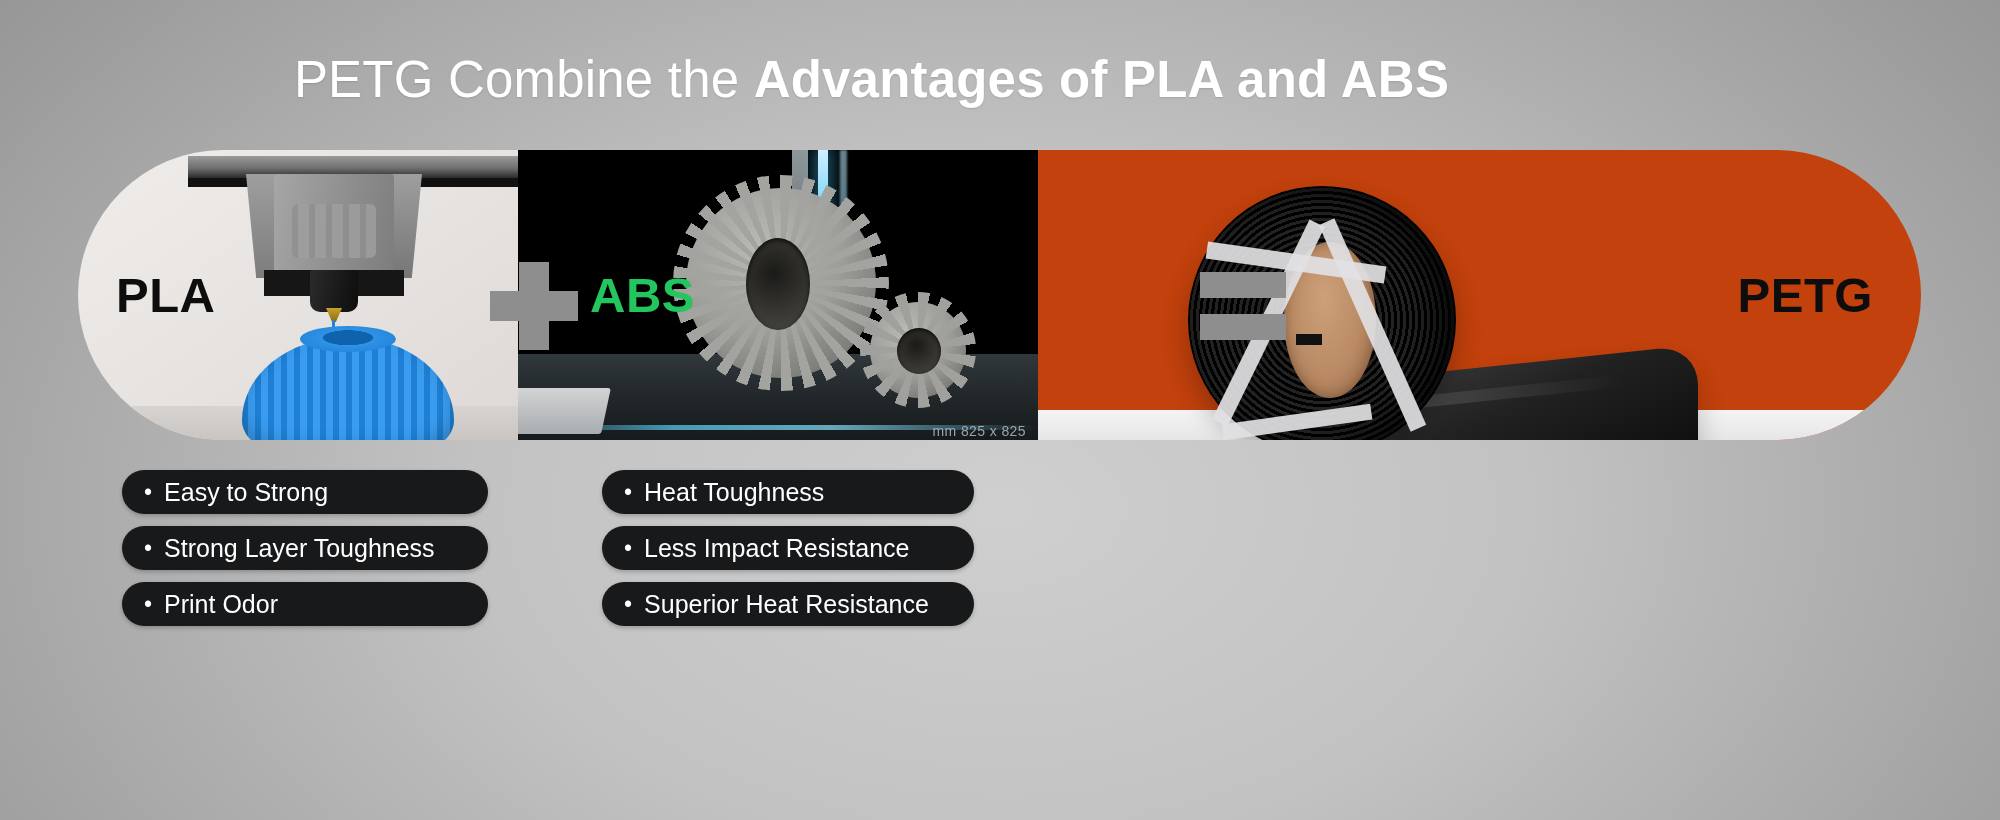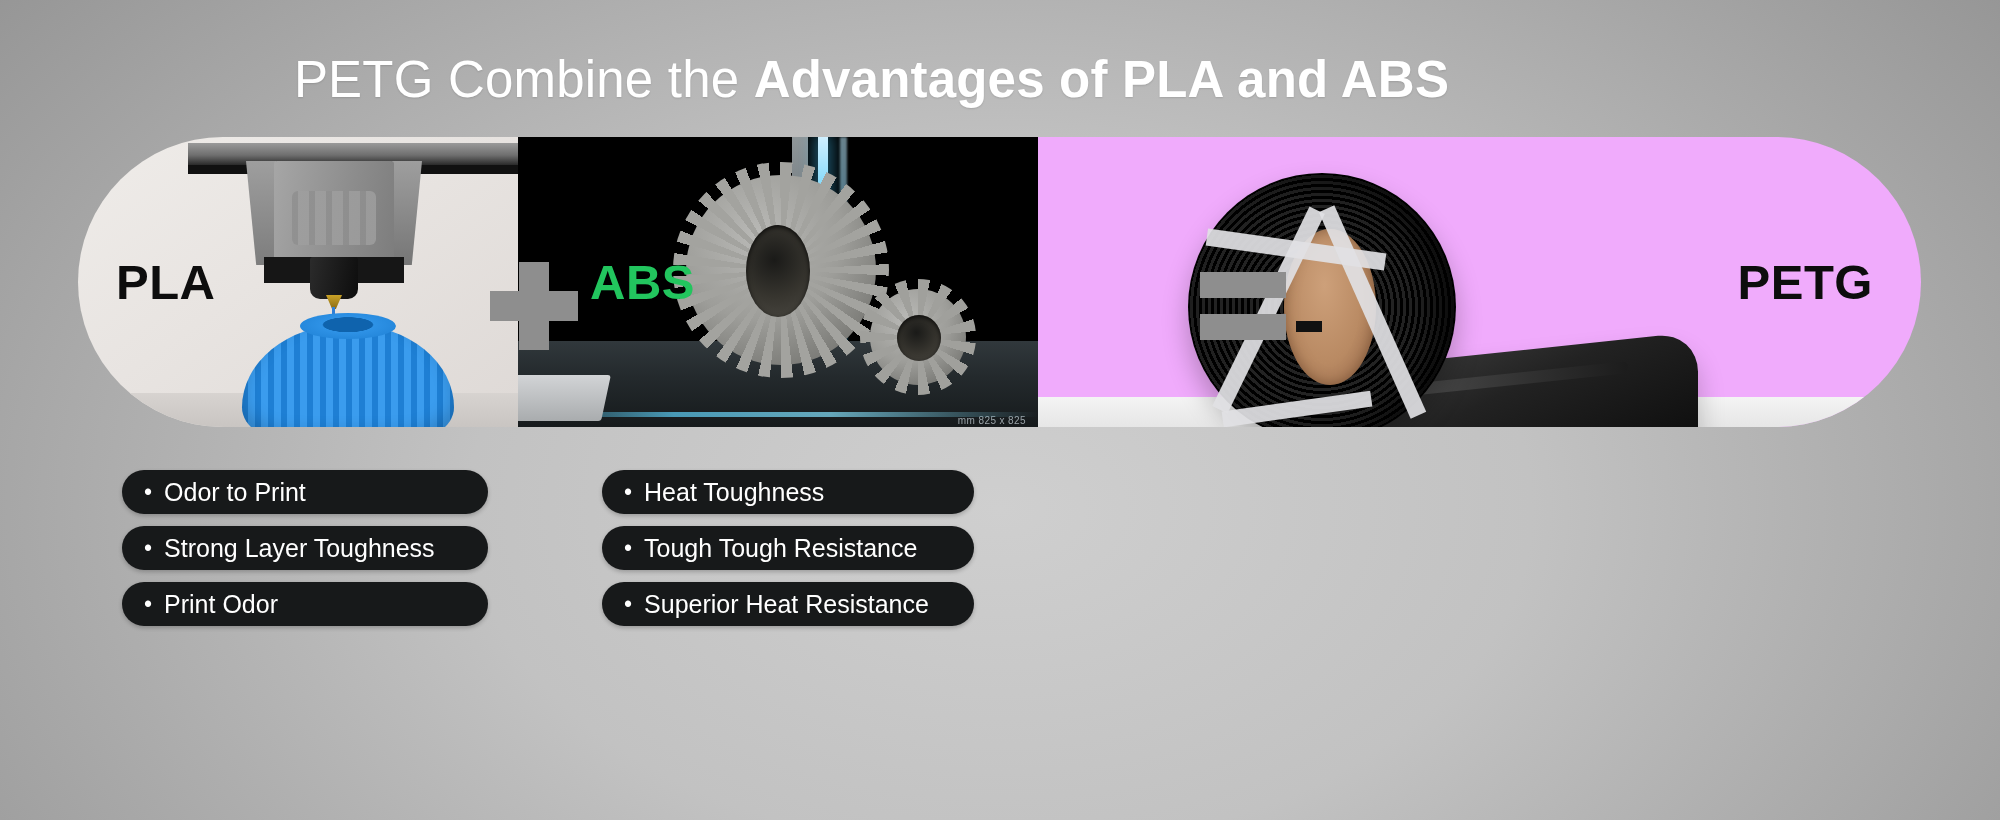--- a/index.html
+++ b/index.html
@@ -18,29 +18,29 @@
     text-align:center; color:#ffffff;
     font-size:51px; letter-spacing:.2px; line-height:1.1;
     text-shadow:0 1px 2px rgba(0,0,0,.13);
     white-space:nowrap;
   }
   #headline .light { font-weight:400; }
   #headline .bold  { font-weight:700; }
 
   
   #capsule {
-    position:absolute; left:78px; top:137px;
+    position:absolute; left:78px; top:150px;
     width:1843px; height:290px;
     border-radius:145px; overflow:hidden;
     display:flex;
   }
   .panel { position:relative; height:100%; overflow:hidden; }
   .panel-pla { width:440px; background:linear-gradient(145deg,#efece9 0%,#e8e4e1 45%,#ded9d6 100%); }
   .panel-abs { width:520px; background:#000; }
-  .panel-petg{ flex:1;     background:#f0abfc; }
+  .panel-petg{ flex:1;     background:#c2410c; }
 
   .panel-label {
     position:absolute; top:50%; transform:translateY(-50%);
     font-weight:700; font-size:49px; letter-spacing:.5px; z-index:6;
   }
   .lbl-pla  { left:38px;  color:#0d0d0d; }
   .lbl-abs  { left:72px;  color:#22c55e; }
   .lbl-petg { right:48px; color:#0d0d0d; }
 
   
@@ -81,21 +81,21 @@
           box-shadow:0 0 16px 4px rgba(70,200,250,.45); }
   .led2 { position:absolute; left:274px; top:0; width:16px; height:216px;
           background:linear-gradient(#8f9699,#60696e 60%,#39403f); }
   .led3 { position:absolute; left:322px; top:0; width:7px; height:214px;
           background:linear-gradient(#bfe9fb,#3fb6e8); opacity:.55; filter:blur(1px); }
   .bed  { position:absolute; left:0; bottom:0; width:100%; height:86px;
           background:linear-gradient(#31383c 0%,#242a2d 40%,#161a1c 100%); }
   .bed::after{ content:""; position:absolute; left:0; bottom:10px; width:100%; height:5px;
           background:linear-gradient(90deg,rgba(90,200,235,0) 0%,#58c3e8 30%,#7fd6ef 60%,rgba(90,200,235,0) 100%);
           opacity:.75; }
-  .bed-txt{ position:absolute; right:12px; bottom:1px; color:#9aa3a8; font-size:10px;
+  .bed-txt{ position:absolute; right:12px; bottom:1px; color:#9aa3a8; font-size:14px;
           letter-spacing:.4px; }
   .gear { position:absolute; border-radius:50%;
           background:radial-gradient(circle at 38% 32%, #b9b9b6 0%, #9d9d99 48%, #7c7c78 78%, #65655f 100%); }
   .gear .teeth { position:absolute; inset:-13px; border-radius:50%;
           background:repeating-conic-gradient(#a3a39f 0deg 6.2deg, rgba(0,0,0,0) 6.2deg 12.4deg); }
   .gear .hub { position:absolute; border-radius:50%;
           background:radial-gradient(circle at 44% 38%, #1a1a18 0%, #37352f 55%, #4a4842 100%);
           box-shadow:inset 0 2px 5px rgba(0,0,0,.8); }
   .gear-big { left:168px; top:38px; width:190px; height:190px; }
   .gear-big .hub { left:60px; top:50px; width:64px; height:92px; border-radius:50%; }
@@ -220,38 +220,38 @@
   <span class="bar-v"></span>
 </div>
 <div class="op" id="op-equal">
   <span class="bar-1"></span>
   <span class="bar-2"></span>
 </div>
 
 <div class="pill-col" id="col-pla">
   <div class="pill">
     <span class="dot">•</span>
-    <span>Odor to Print</span>
+    <span>Easy to Strong</span>
   </div>
   <div class="pill">
     <span class="dot">•</span>
     <span>Strong Layer Toughness</span>
   </div>
   <div class="pill">
     <span class="dot">•</span>
     <span>Print Odor</span>
   </div>
 </div>
 
 <div class="pill-col" id="col-abs">
   <div class="pill">
     <span class="dot">•</span>
     <span>Heat Toughness</span>
   </div>
   <div class="pill">
     <span class="dot">•</span>
-    <span>Tough Tough Resistance</span>
+    <span>Less Impact Resistance</span>
   </div>
   <div class="pill">
     <span class="dot">•</span>
     <span>Superior Heat Resistance</span>
   </div>
 </div>
 
 </body></html>

